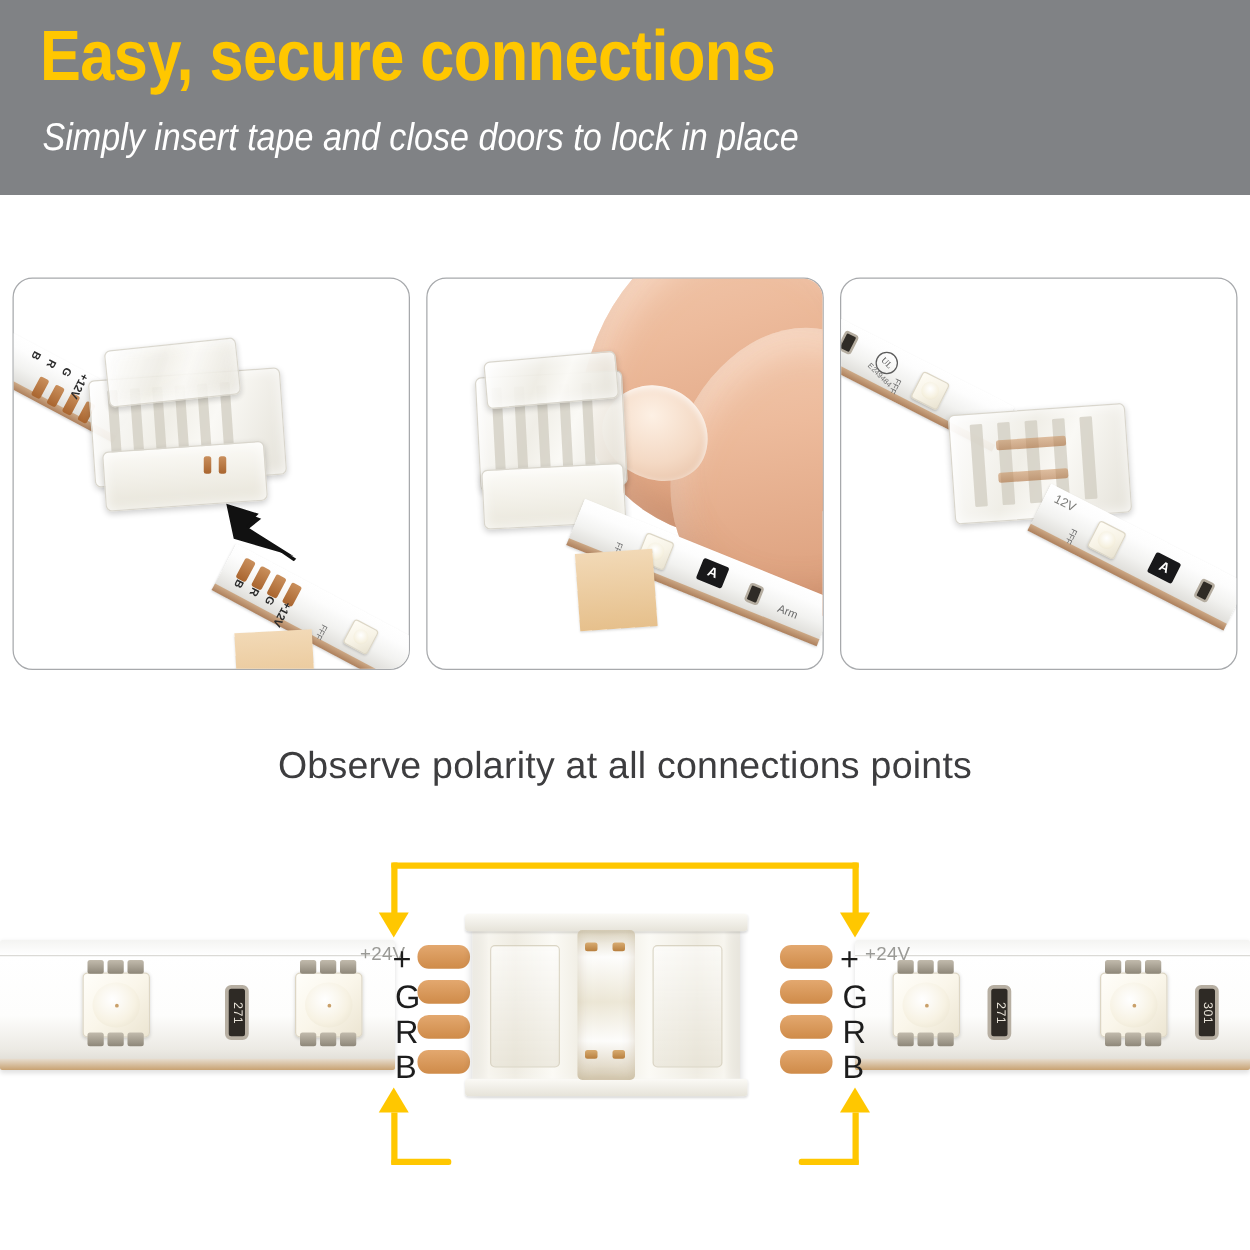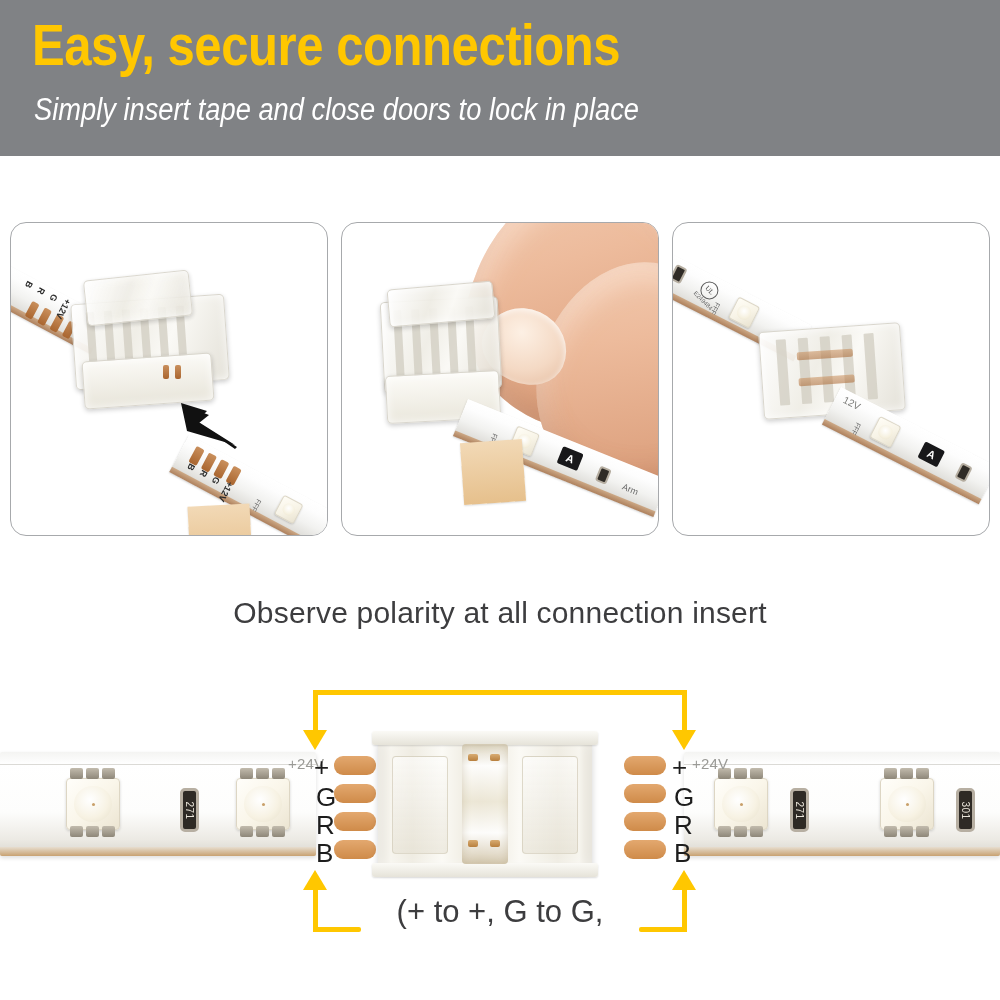--- a/index.html
+++ b/index.html
@@ -502,21 +502,21 @@
       <div class="strip-edge"></div>
       <div class="lbl" style="left:8px; top:4px; font-size:10px; font-weight:normal; color:#7b7b78;">12V</div>
       <div class="led" style="left:48px; top:8px; width:22px; height:22px;"></div>
       <div class="micro-txt" style="left:36px; top:24px; transform:rotate(90deg); transform-origin:left top;">FFF</div>
       <div class="badge-a" style="left:100px; top:10px; width:22px; height:18px;">A</div>
       <div class="resistor" style="left:142px; top:12px; width:12px; height:17px;"></div>
     </div>
   </div>
 </div>
 
-<div class="observe">Observe polarity at all connection insert</div>
+<div class="observe">Observe polarity at all connections points</div>
 
 <div>
 
   <div class="long-strip" id="long-strip-left">
     <div class="big-led" style="left:66px;">
       <div class="dot"></div>
     </div>
     <div class="bl-pin" style="left:70px; top:16px;"></div>
     <div class="bl-pin" style="left:86px; top:16px;"></div>
     <div class="bl-pin" style="left:102px; top:16px;"></div>
@@ -613,15 +613,14 @@
   <div class="yarrow-down" style="left:672px; top:730px;"></div>
 
   <div class="yline" style="left:313px; top:890px; width:5px; height:42px;"></div>
   <div class="yline" style="left:682px; top:890px; width:5px; height:42px;"></div>
   <div class="yline" style="left:313px; top:927px; width:48px; height:5px; border-radius:2px;"></div>
   <div class="yline" style="left:639px; top:927px; width:48px; height:5px; border-radius:2px;"></div>
   <div class="yarrow-up" style="left:303px; top:870px;"></div>
   <div class="yarrow-up" style="left:672px; top:870px;"></div>
 
   <div class="caption">
-    <div>(+ to +, G to G,</div>
   </div>
 </div>
 
 </body></html>

